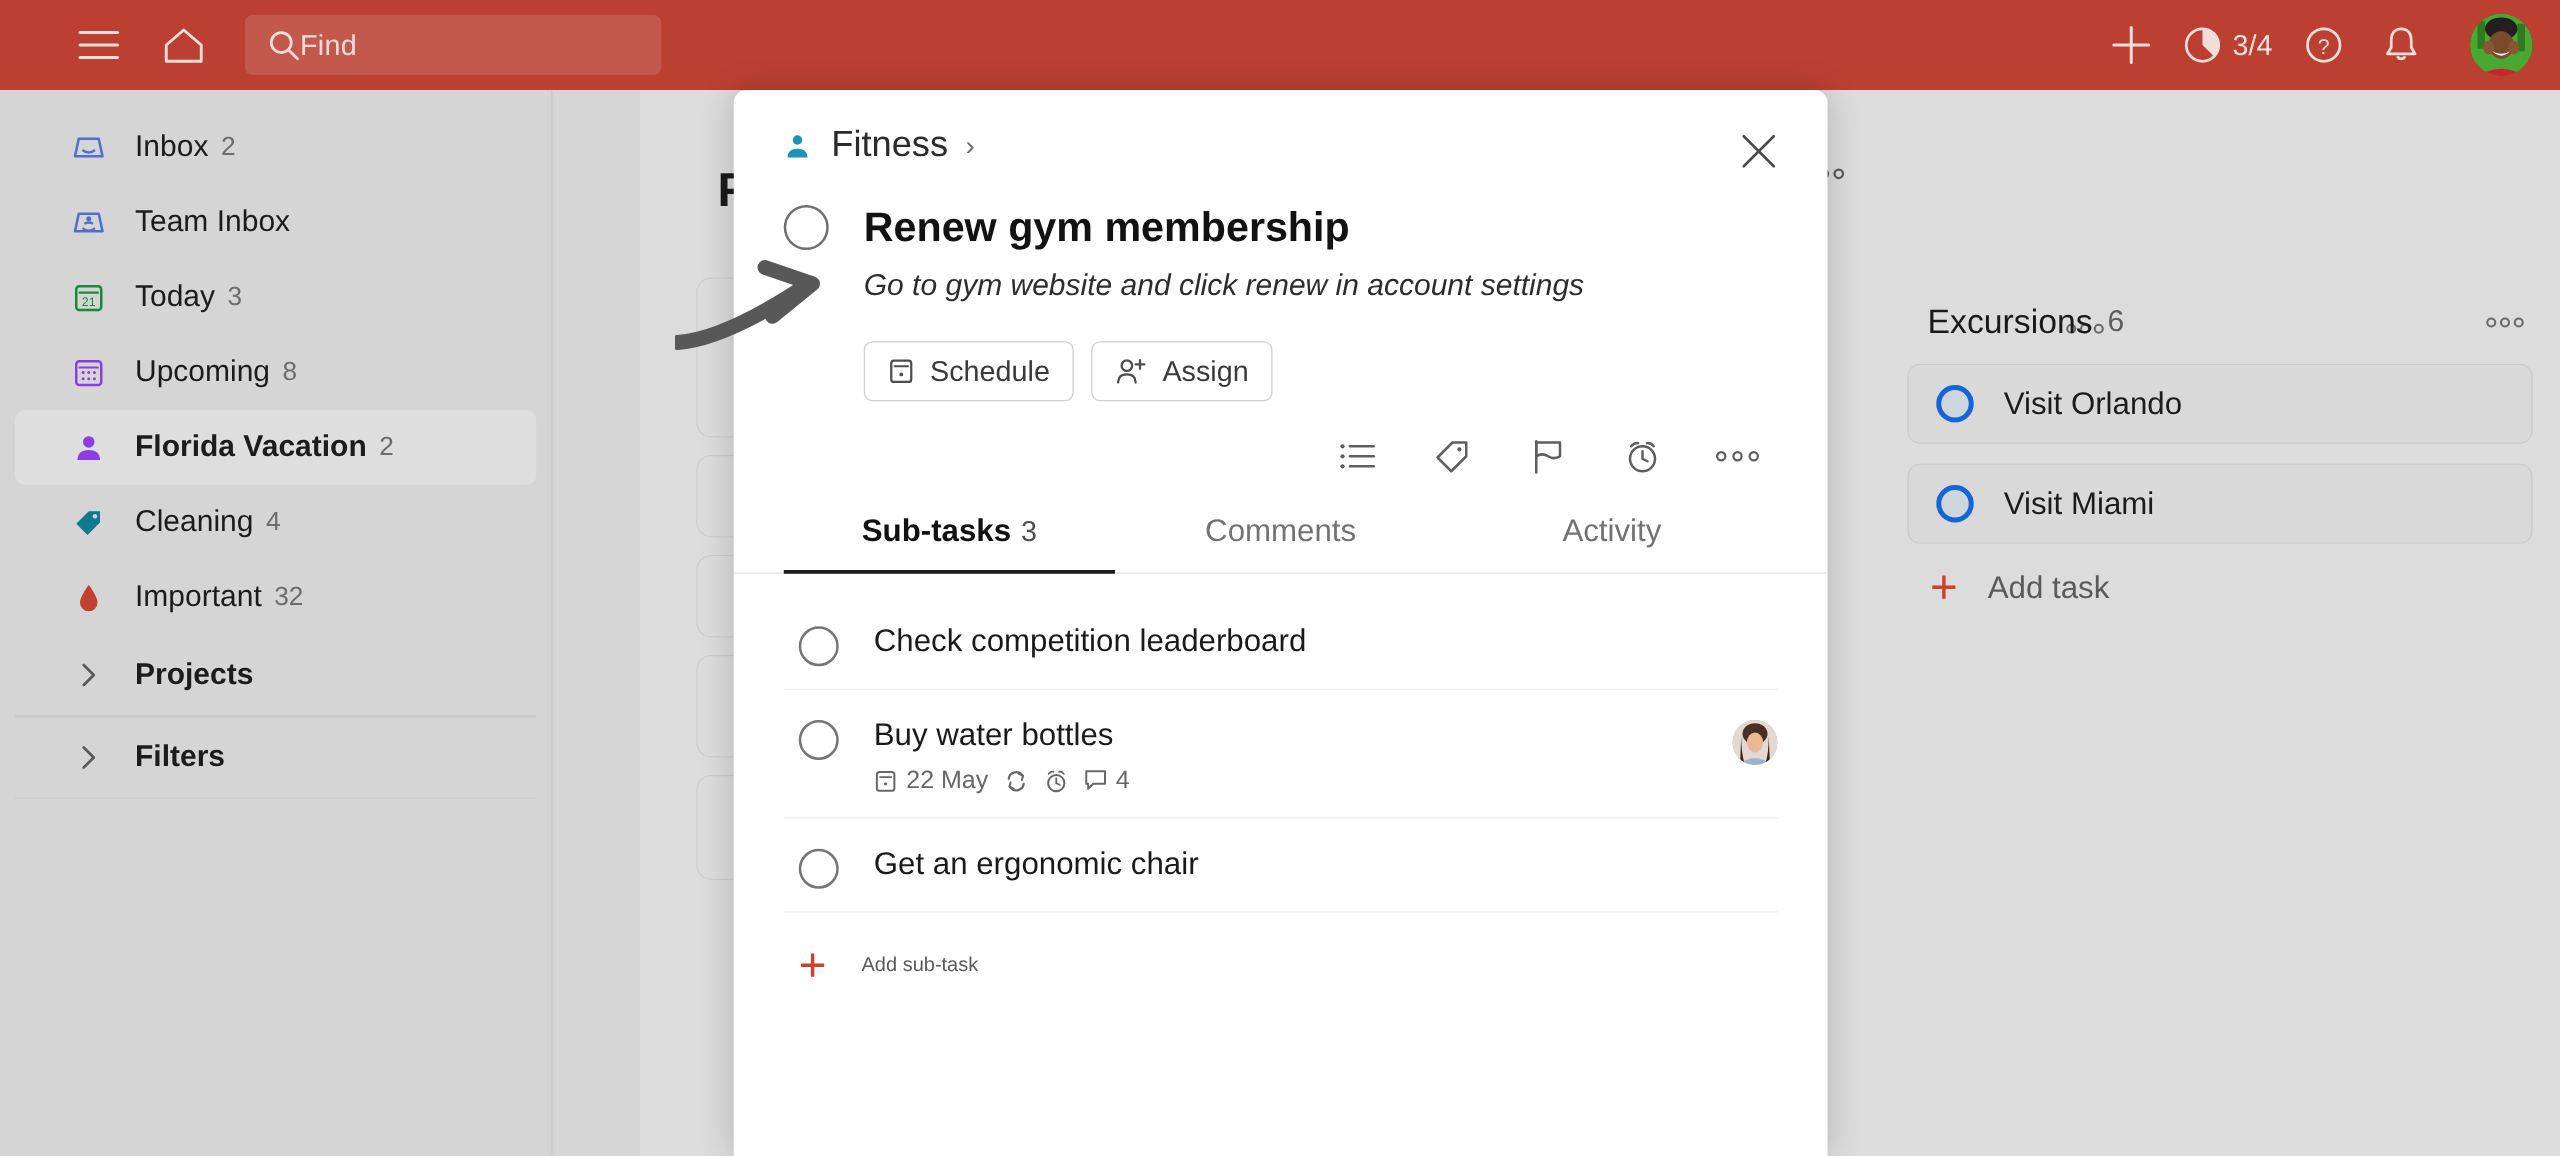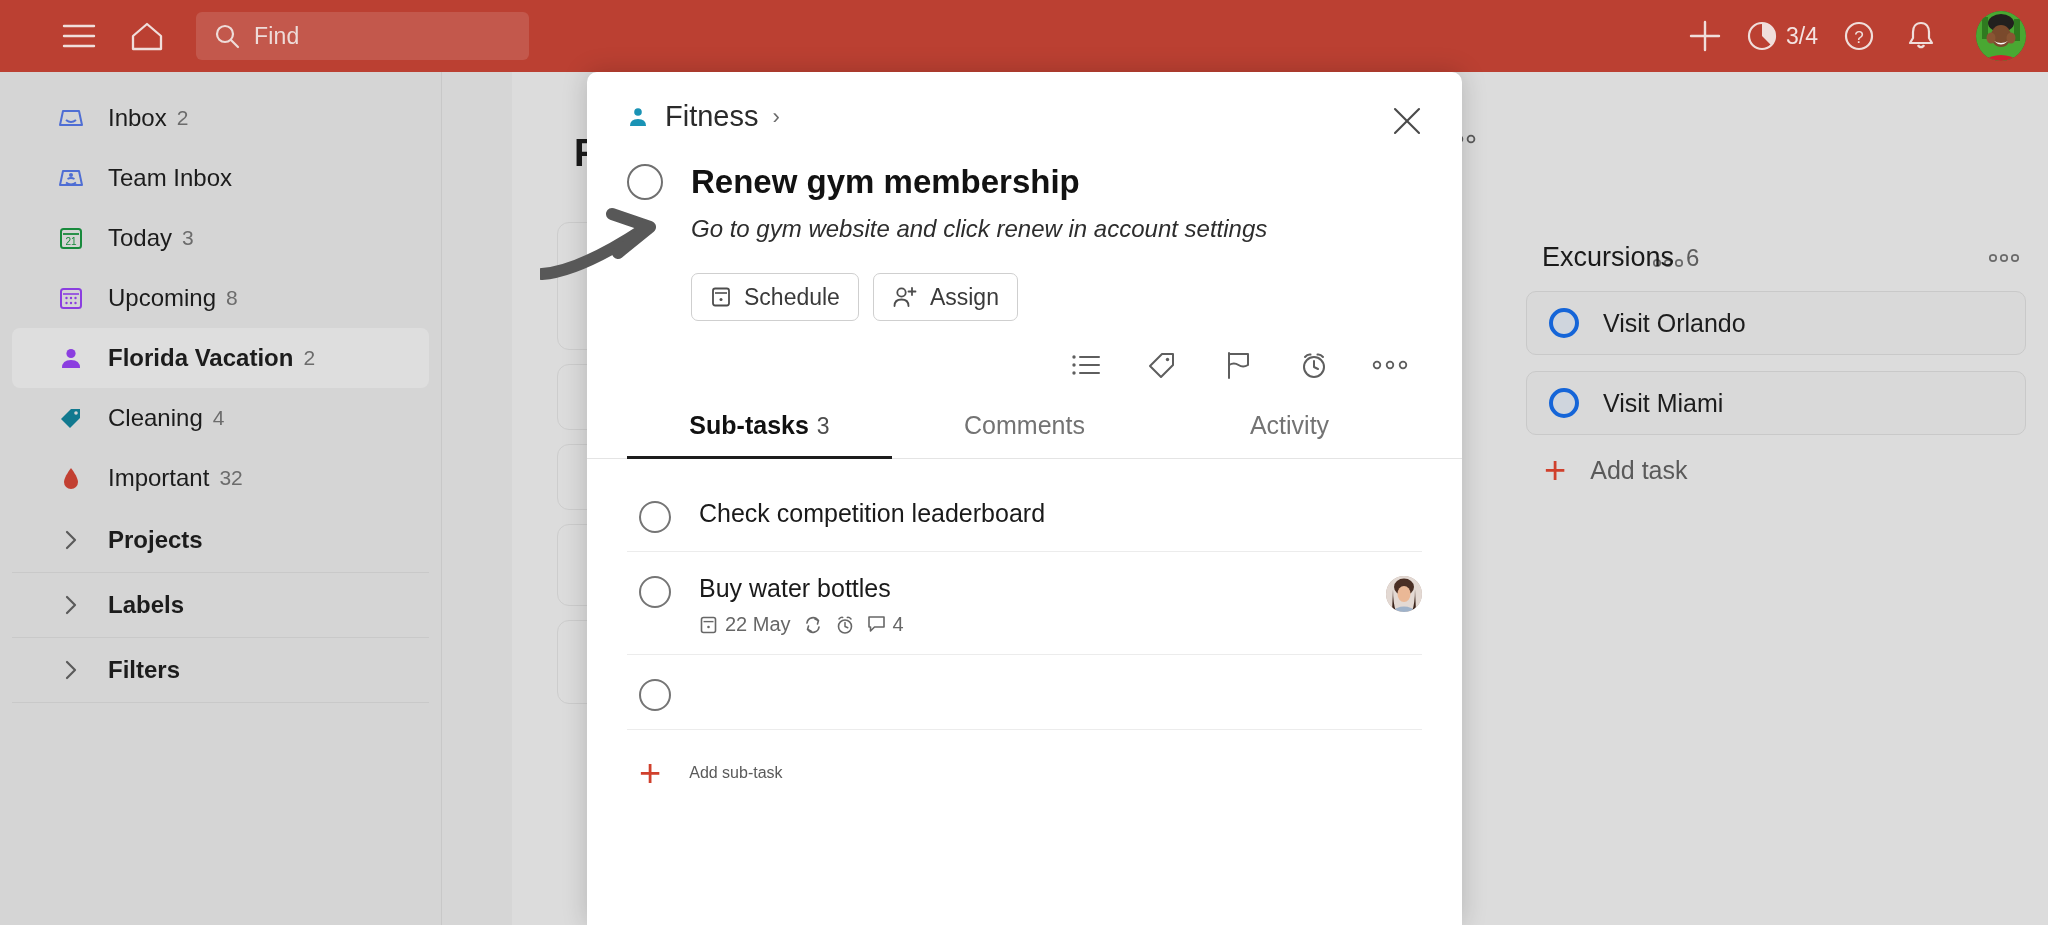--- a/index.html
+++ b/index.html
@@ -27,21 +27,20 @@
   .home-btn { margin-left: 22px; }
   .searchbox {
     margin-left: 26px;
     width: 333px; height: 48px;
     background: rgba(255,255,255,0.13);
     border-radius: 6px;
     display: flex; align-items: center;
     padding-left: 18px; cursor: text;
   }
   .search-ph {
-    margin-left: 14px;
     color: #eedcd9; font-size: 23px; letter-spacing: .2px;
   }
   .tb-right {
     margin-left: auto; display: flex; align-items: center;
     padding-right: 22px; gap: 4px;
   }
   .tb-right .tb-icon { width: 58px; height: 58px; }
   .progress-wrap {
     display: flex; align-items: center; gap: 8px;
     padding: 0 8px; cursor: pointer;
@@ -421,28 +420,20 @@
     <div class="nav-group">
       <span class="chev">
         <svg width="16" height="24" viewBox="0 0 16 24">
           <polyline points="4,4 12,12 4,20" fill="none" stroke="#5a5a5a" stroke-width="2.2" stroke-linecap="round" stroke-linejoin="round"></polyline>
         </svg>
       </span>
       <span class="nav-label">Projects</span>
     </div>
     <div class="divider"></div>
 
-    <div class="nav-group">
-      <span class="chev">
-        <svg width="16" height="24" viewBox="0 0 16 24">
-          <polyline points="4,4 12,12 4,20" fill="none" stroke="#5a5a5a" stroke-width="2.2" stroke-linecap="round" stroke-linejoin="round"></polyline>
-        </svg>
-      </span>
-      <span class="nav-label">Labels</span>
-    </div>
     <div class="divider"></div>
 
     <div class="nav-group">
       <span class="chev">
         <svg width="16" height="24" viewBox="0 0 16 24">
           <polyline points="4,4 12,12 4,20" fill="none" stroke="#5a5a5a" stroke-width="2.2" stroke-linecap="round" stroke-linejoin="round"></polyline>
         </svg>
       </span>
       <span class="nav-label">Filters</span>
     </div>
@@ -707,20 +698,23 @@
               <path d="M4 36 q14 -11 28 0 Z" fill="#9fb2c9"></path>
               <path d="M7 13 q0 14 3 23 L6 36 Z" fill="#3c251c"></path>
               <path d="M29 13 q0 14 -3 23 L30 36 Z" fill="#3c251c"></path>
             </g>
           </svg>
         </span>
       </div>
 
       <div class="sub-row">
         <span class="sub-check"></span>
+        <span class="sub-main">
+          <span class="sub-label">Get an ergonomic chair</span>
+        </span>
       </div>
 
       <div class="add-sub">
         <span class="plus">+</span>
         <span class="as-label">Add sub-task</span>
       </div>
     </div>
   </div>
 
   <div class="cursor-arrow">

